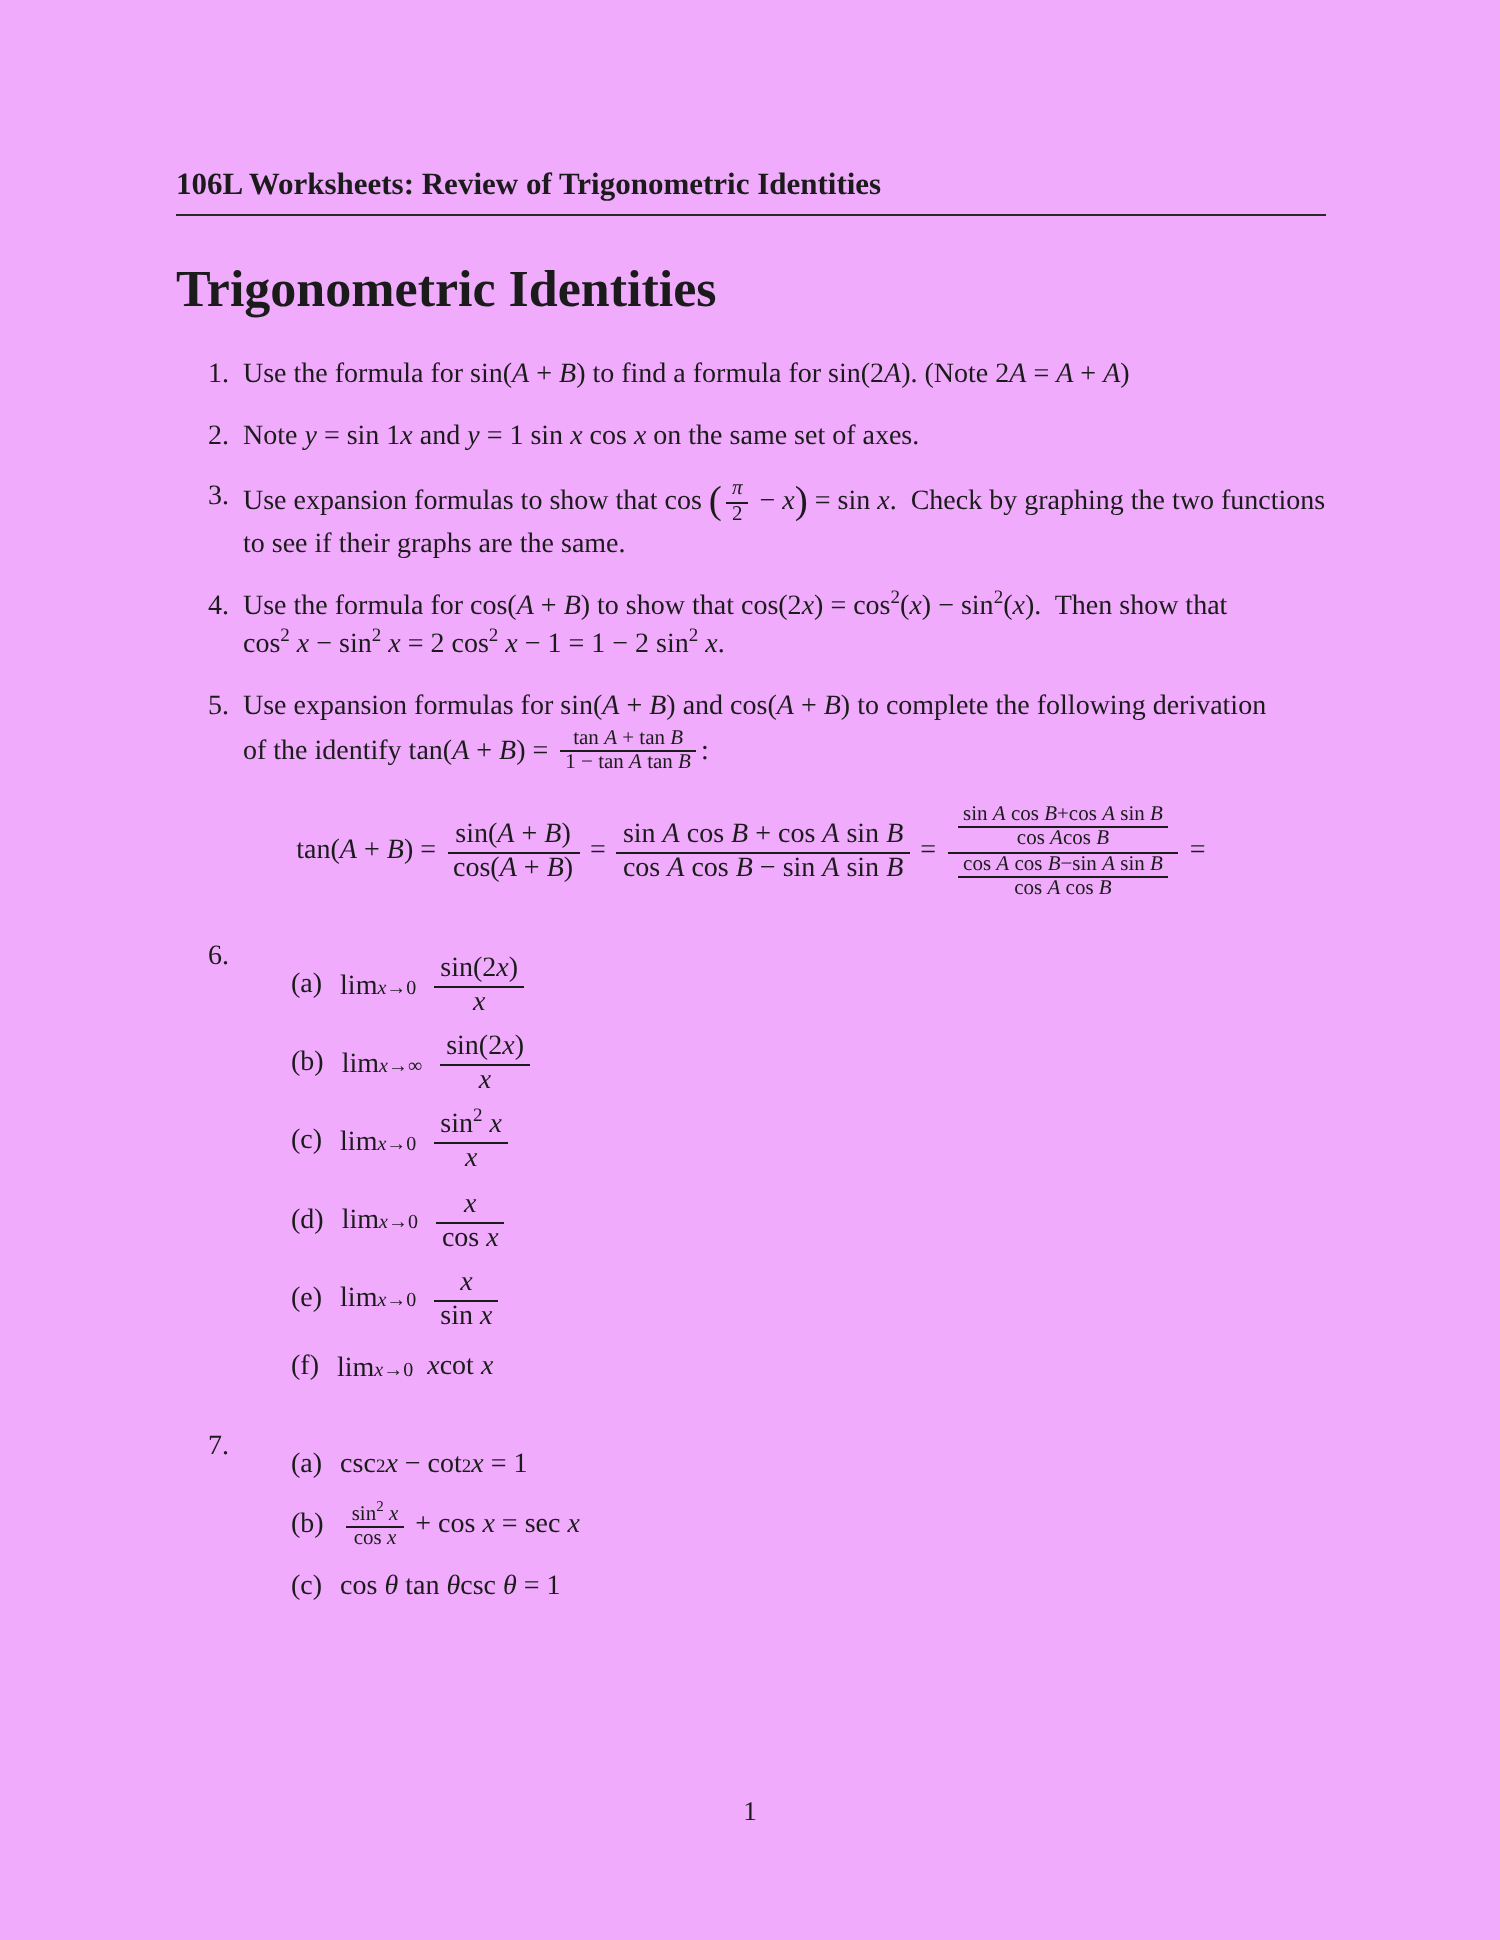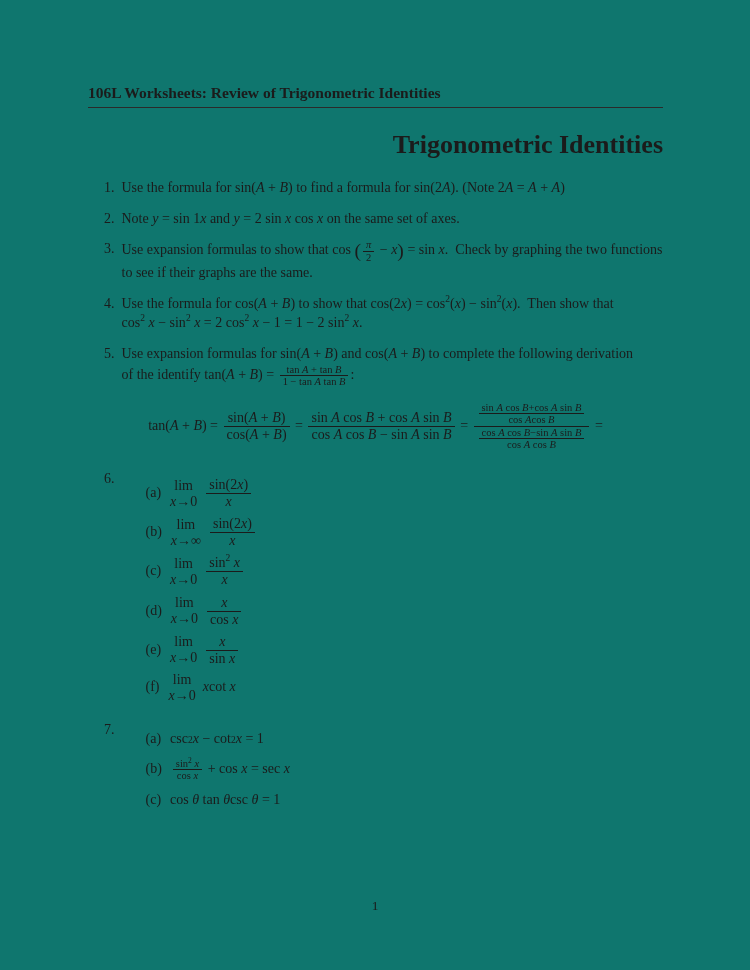--- a/index.html
+++ b/index.html
@@ -1,53 +1,53 @@
 <!DOCTYPE html>
 <html><head>
 <meta charset="utf-8">
 <style>
   html,body{margin:0;padding:0;background:#ffffff;}
   .doc{
     position:relative;
     width:750px;height:970px;
-    background:#0f766e;
+    background:#f0abfc;
     color:#1b1b1b;
     font-family:"Liberation Serif", serif;
     font-size:14px;
     overflow:hidden;
   }
   .content{padding:84px 87px 0 88px;}
   .header{
     font-weight:bold;
     font-size:15.5px;
     border-bottom:1.5px solid #2a2a2a;
     padding-bottom:5px;
   }
   .title{
-    text-align:right;
+    text-align:left;
     font-size:26px;
     font-weight:bold;
     margin:22px 0 0 0;
   }
   .items{margin-top:18px;}
   .item{display:flex;margin-bottom:11px;padding-left:16px;line-height:1.4;}
   .item .lbl{flex:0 0 auto;margin-right:7px;}
   .item .body{flex:1;font-family:Liberation Serif, serif;}
   .mt{white-space:pre-wrap;}
   .mv{font-style:italic;white-space:pre-wrap;}
   sup.msup{font-size:9.5px;line-height:0;}
   .bigp{font-size:1.4em;vertical-align:-0.12em;line-height:0;}
   .frac{display:inline-block;vertical-align:middle;text-align:center;margin:0 2px;line-height:1.15;}
   .frac .num{display:block;padding:0 3px;}
   .frac .den{display:block;border-top:1px solid #1b1b1b;padding:0 3px;}
   .frac.small{font-size:10.5px;line-height:1.1;}
   .frac.small sup.msup{font-size:7.5px;}
-  .lim{display:inline-flex;flex-direction:column;align-items:center;vertical-align:middle;margin-right:7px;line-height:1;}
+  .lim{display:inline-flex;flex-direction:row;align-items:center;vertical-align:middle;margin-right:7px;line-height:1;}
   .lim .limtop{line-height:1;}
-  .lim .limsub{font-size:14px;line-height:1;margin-top:2px;text-align:right;}
+  .lim .limsub{font-size:10px;line-height:1;margin-top:2px;text-align:right;}
   .equation{
     display:flex;justify-content:center;align-items:center;
     margin:14px 0 18px 0;
   }
   .sublist{margin-top:8px;}
   .subitem{display:flex;align-items:center;margin:6px 0 6px 24px;min-height:24px;line-height:1.35;}
   .subitem .lbl{flex:0 0 auto;margin-right:9px;}
   .subitem .body{display:flex;align-items:center;flex-wrap:nowrap;}
   .footer{
     position:absolute;left:0;right:0;top:898px;
@@ -68,21 +68,21 @@
 
     <div class="items">
 
       <div class="item">
         <span class="lbl">1.</span>
         <div class="body"><span class="mt">Use the formula for sin(</span><span class="mv">A</span><span class="mt"> + </span><span class="mv">B</span><span class="mt">) to find a formula for sin(2</span><span class="mv">A</span><span class="mt">). (Note 2</span><span class="mv">A</span><span class="mt"> = </span><span class="mv">A</span><span class="mt"> + </span><span class="mv">A</span><span class="mt">)</span></div>
       </div>
 
       <div class="item">
         <span class="lbl">2.</span>
-        <div class="body"><span class="mt">Note </span><span class="mv">y</span><span class="mt"> = sin 1</span><span class="mv">x</span><span class="mt"> and </span><span class="mv">y</span><span class="mt"> = 2 sin </span><span class="mv">x</span><span class="mt"> cos </span><span class="mv">x</span><span class="mt"> on the same set of axes.</span></div>
+        <div class="body"><span class="mt">Note </span><span class="mv">y</span><span class="mt"> = sin 1</span><span class="mv">x</span><span class="mt"> and </span><span class="mv">y</span><span class="mt"> = 1 sin </span><span class="mv">x</span><span class="mt"> cos </span><span class="mv">x</span><span class="mt"> on the same set of axes.</span></div>
       </div>
 
       <div class="item">
         <span class="lbl">3.</span>
         <div class="body"><span class="mt">Use expansion formulas to show that cos </span><span class="bigp">(</span><span class="frac small"><span class="num"><span class="mv">π</span></span><span class="den"><span class="mt">2</span></span></span><span class="mt"> − </span><span class="mv">x</span><span class="bigp">)</span><span class="mt"> = sin </span><span class="mv">x</span><span class="mt">.  Check by graphing the two functions</span><br><span class="mt">to see if their graphs are the same.</span></div>
       </div>
 
       <div class="item">
         <span class="lbl">4.</span>
         <div class="body"><span class="mt">Use the formula for cos(</span><span class="mv">A</span><span class="mt"> + </span><span class="mv">B</span><span class="mt">) to show that cos(2</span><span class="mv">x</span><span class="mt">) = cos</span><sup class="msup">2</sup><span class="mt">(</span><span class="mv">x</span><span class="mt">) − sin</span><sup class="msup">2</sup><span class="mt">(</span><span class="mv">x</span><span class="mt">).  Then show that</span><br><span class="mt">cos</span><sup class="msup">2</sup><span class="mt"> </span><span class="mv">x</span><span class="mt"> − sin</span><sup class="msup">2</sup><span class="mt"> </span><span class="mv">x</span><span class="mt"> = 2 cos</span><sup class="msup">2</sup><span class="mt"> </span><span class="mv">x</span><span class="mt"> − 1 = 1 − 2 sin</span><sup class="msup">2</sup><span class="mt"> </span><span class="mv">x</span><span class="mt">.</span></div>

